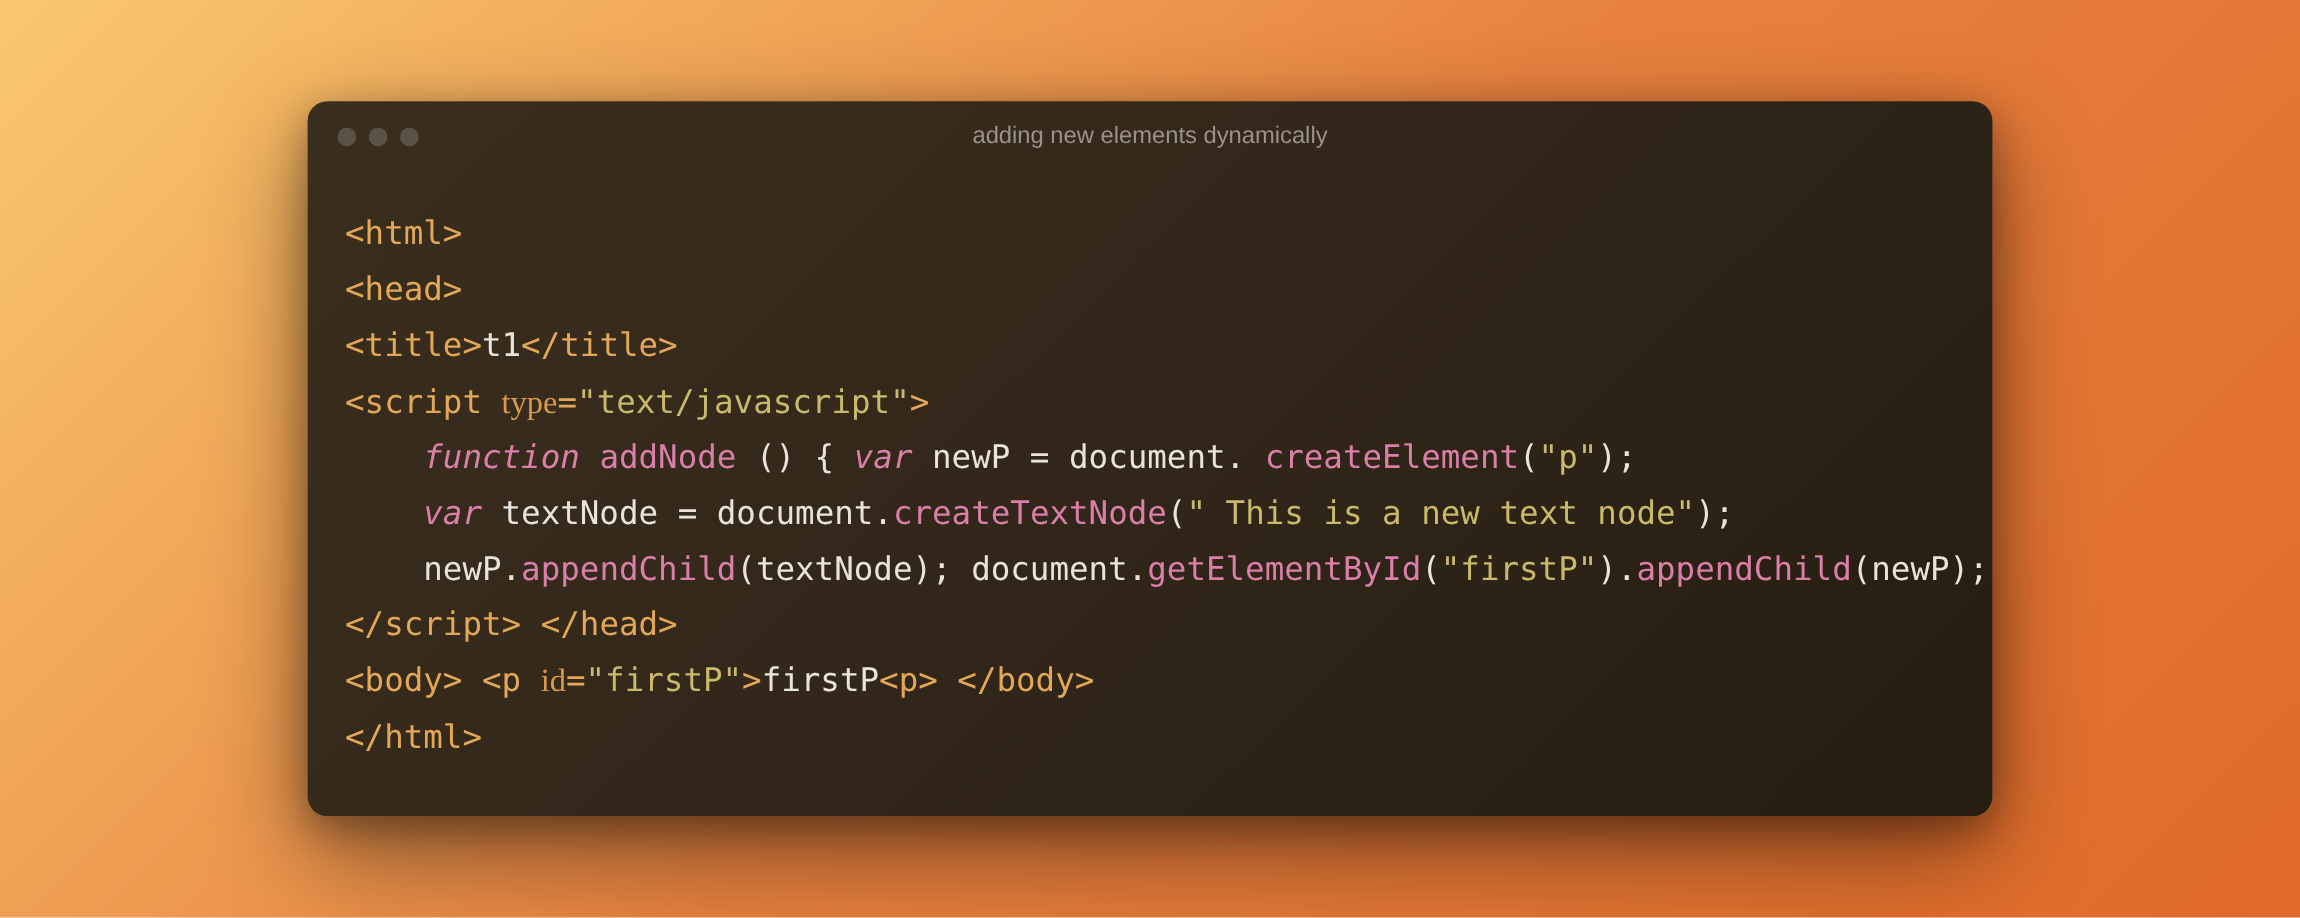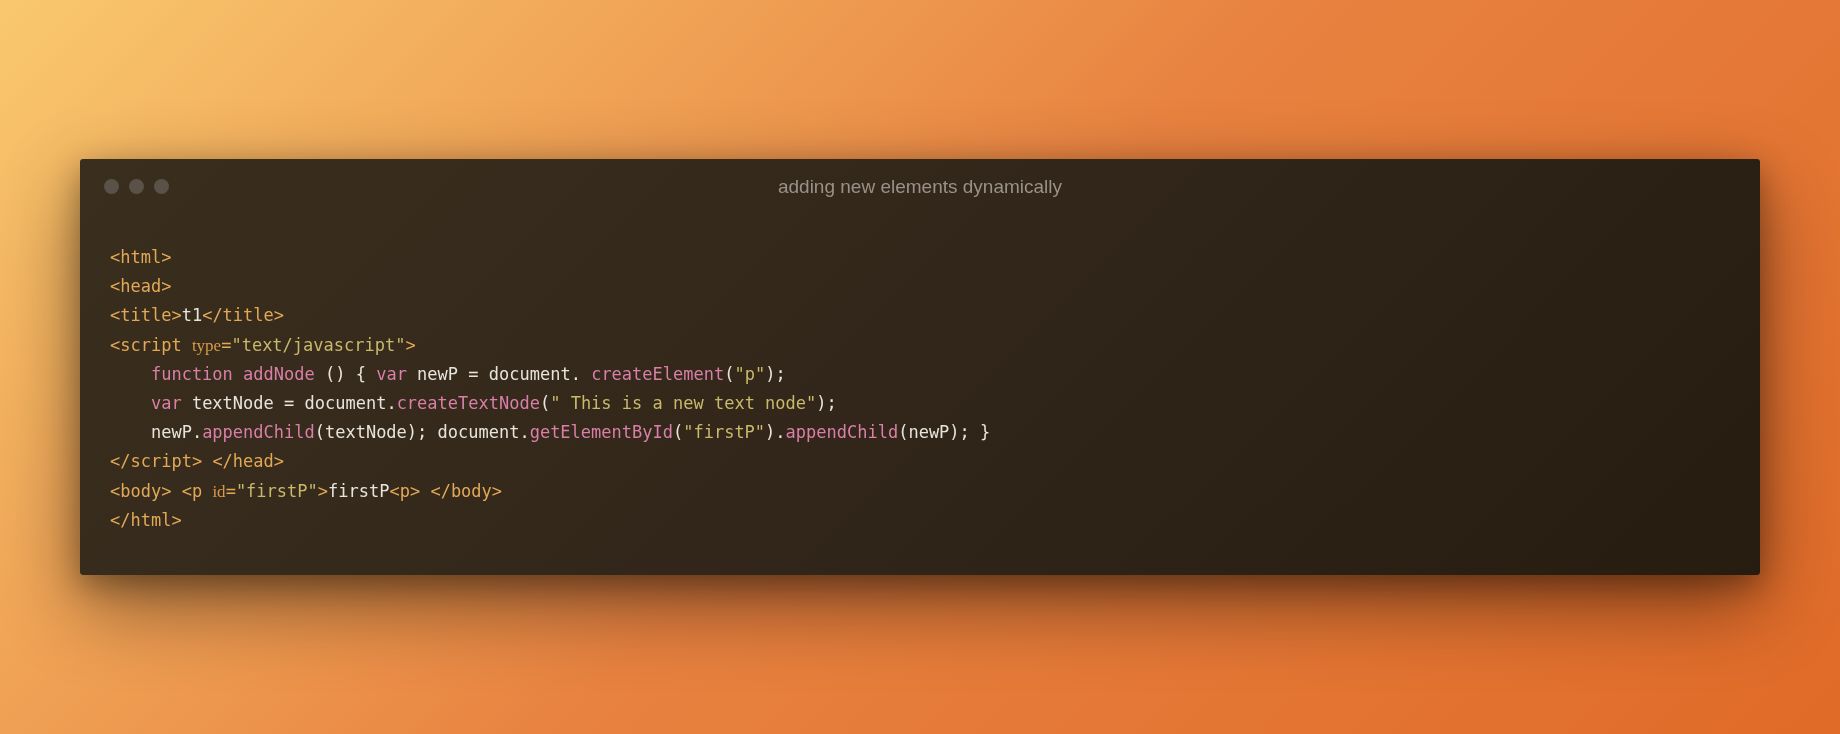--- a/index.html
+++ b/index.html
@@ -11,23 +11,23 @@
     width: 1840px;
     height: 734px;
     background: linear-gradient(135deg, #f9c86e 0%, #e88240 50%, #e06a28 100%);
     display: flex;
     align-items: center;
     justify-content: center;
     font-family: ui-monospace, 'SF Mono', Menlo, Monaco, Consolas, monospace;
     overflow: hidden;
   }
   .window {
-    width: 1680px;
+    width: 1348px;
     background: linear-gradient(135deg, #3a2f1e 0%, #2f2418 60%, #261c10 100%);
-    border-radius: 3px;
+    border-radius: 16px;
     box-shadow: 0 30px 80px rgba(0,0,0,0.45), 0 10px 30px rgba(0,0,0,0.3);
     overflow: hidden;
     position: relative;
   }
   .titlebar {
     height: 56px;
     display: flex;
     align-items: center;
     padding: 0 24px;
     position: relative;
@@ -47,30 +47,30 @@
     left: 0;
     right: 0;
     text-align: center;
     color: #9a9188;
     font-size: 19px;
     font-family: -apple-system, BlinkMacSystemFont, 'Segoe UI', sans-serif;
     pointer-events: none;
   }
   .code {
     padding: 28px 30px 40px 30px;
-    font-size: 17px;
+    font-size: 26px;
     line-height: 1.72;
     white-space: pre;
     color: #e8e4dc;
   }
   .indent { display:inline-block; width: 4ch; }
   .tag { color: #e3a857; }
   .attr { color: #d89a4a; font-family: Liberation Serif, serif; }
   .str { color: #c9b96a; }
-  .kw { color: #d97fa8; }
+  .kw { color: #d97fa8; font-style: italic; }
   .fn { color: #d97fa8; }
   .plain { color: #e8e4dc; }
   .op { color: #e8e4dc; }
   .line { display:block; }
 </style>
 </head>
 <body>
 
 <div class="window">
   <div class="titlebar">

